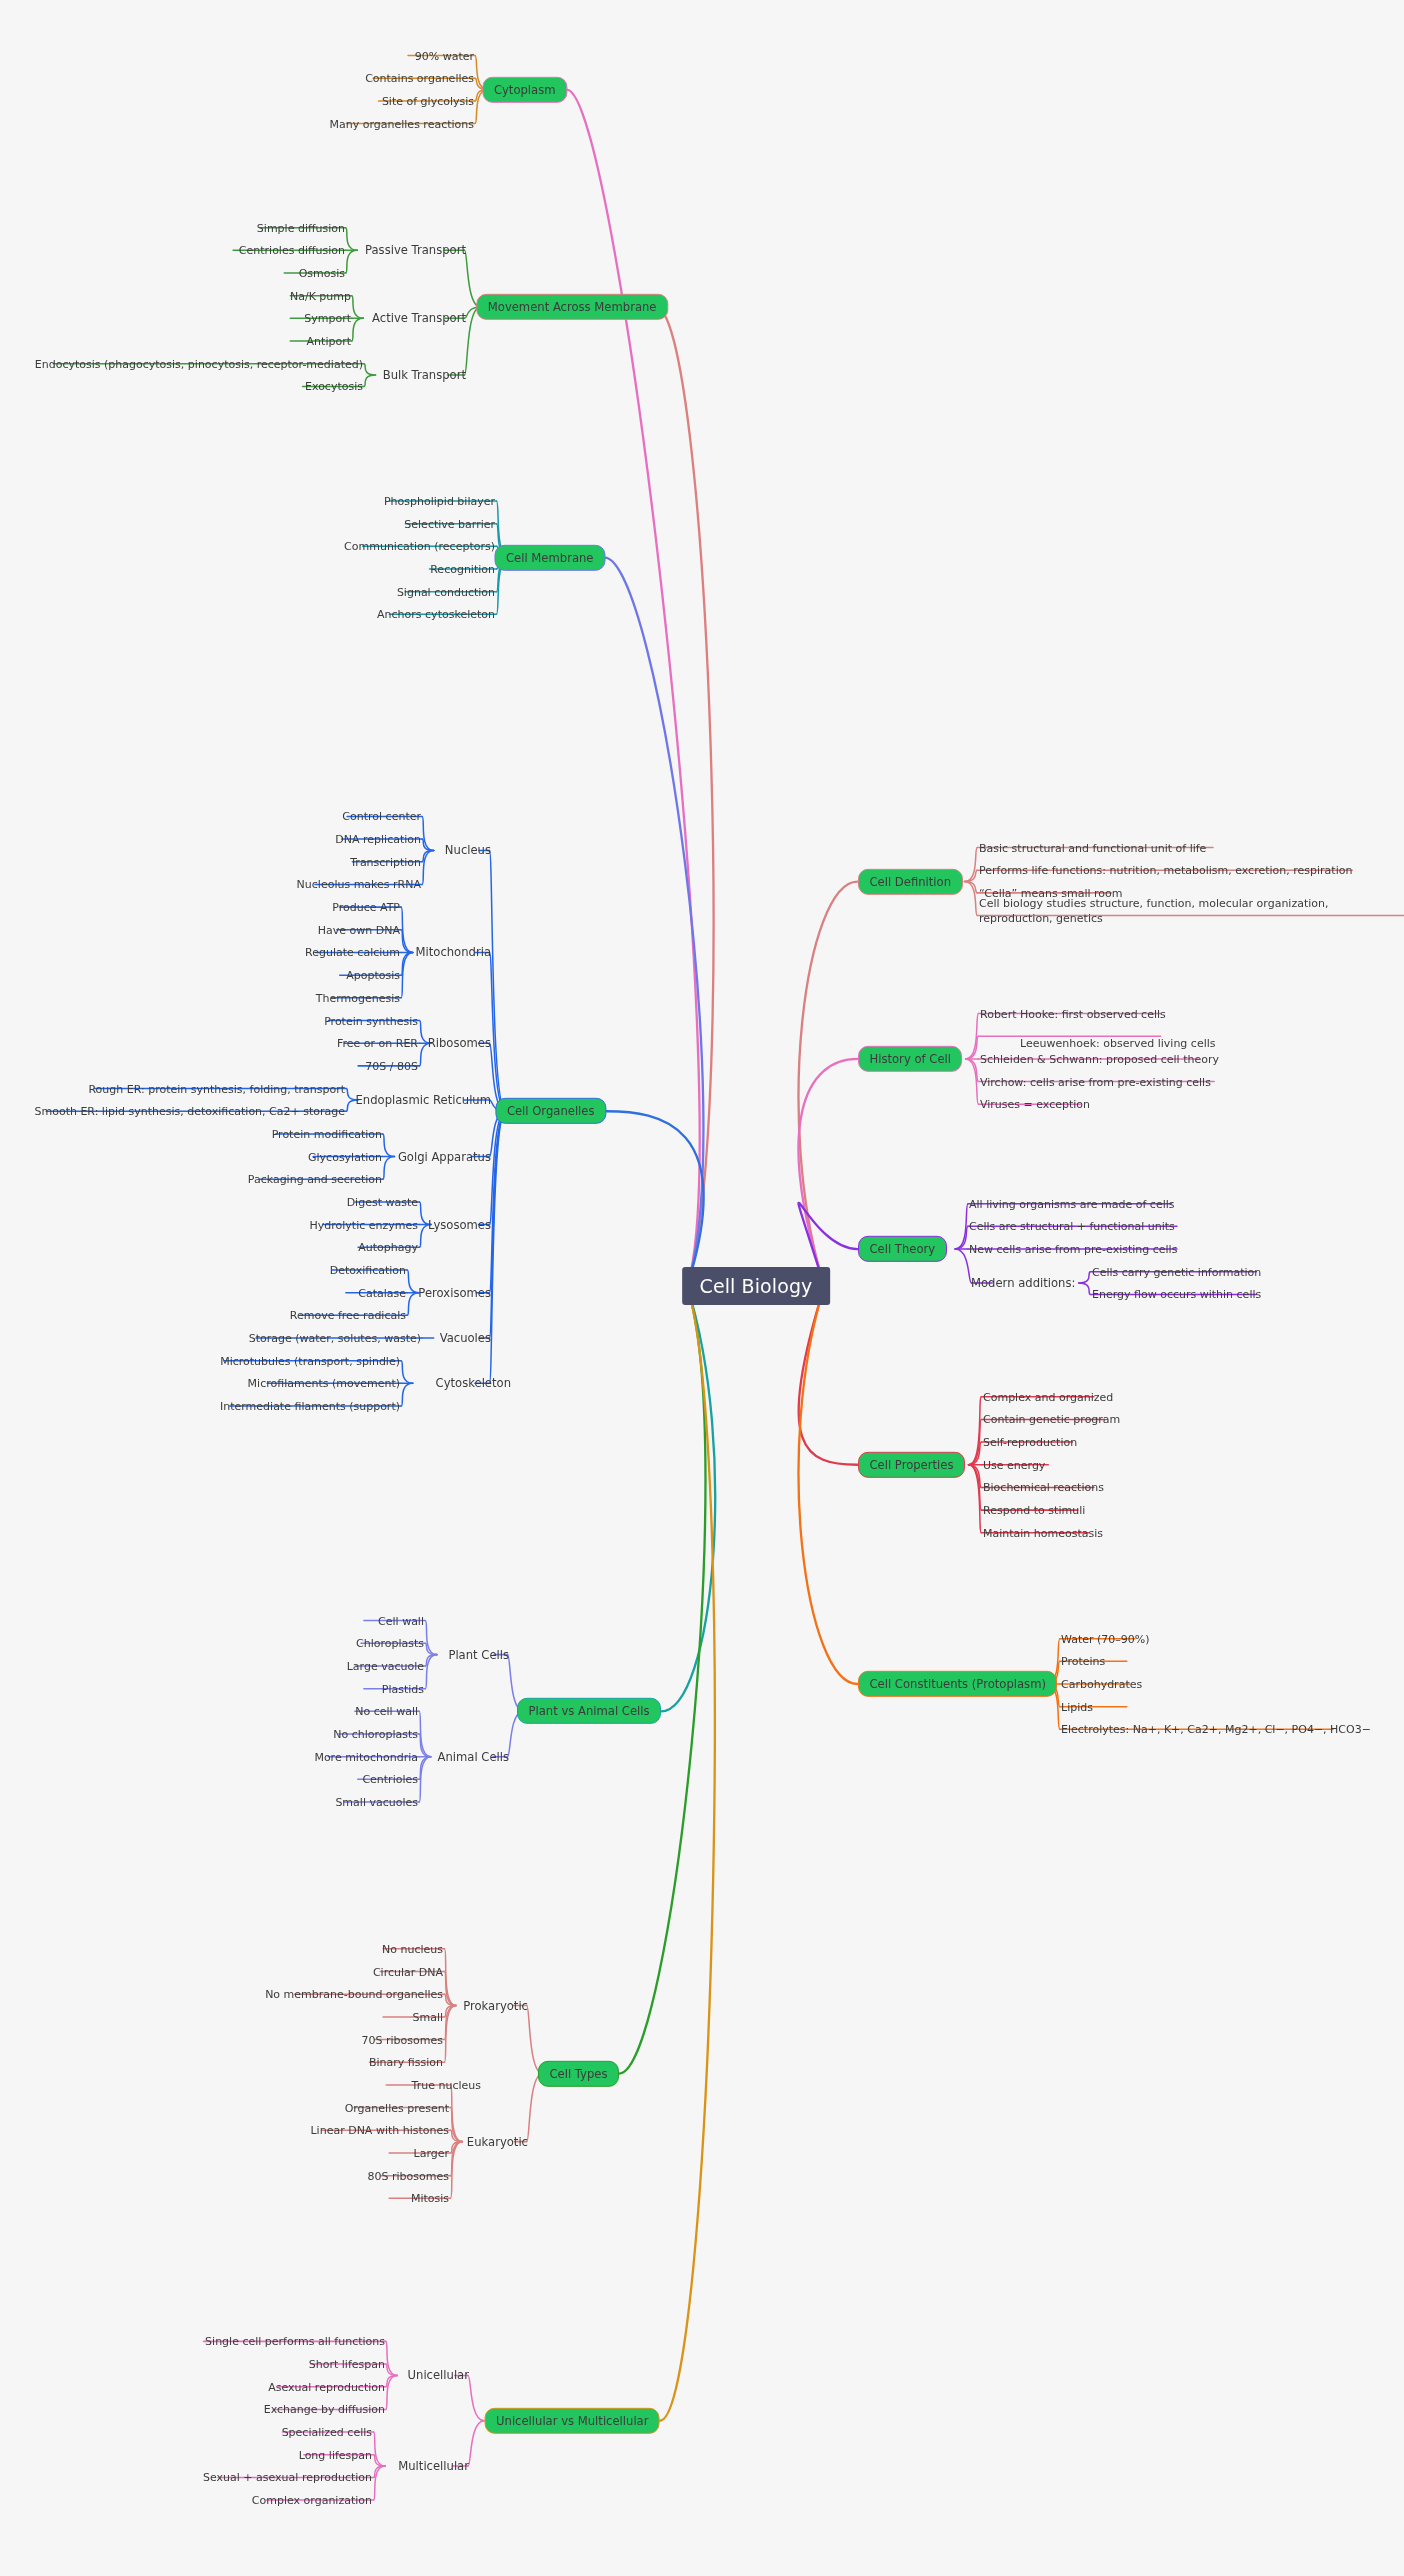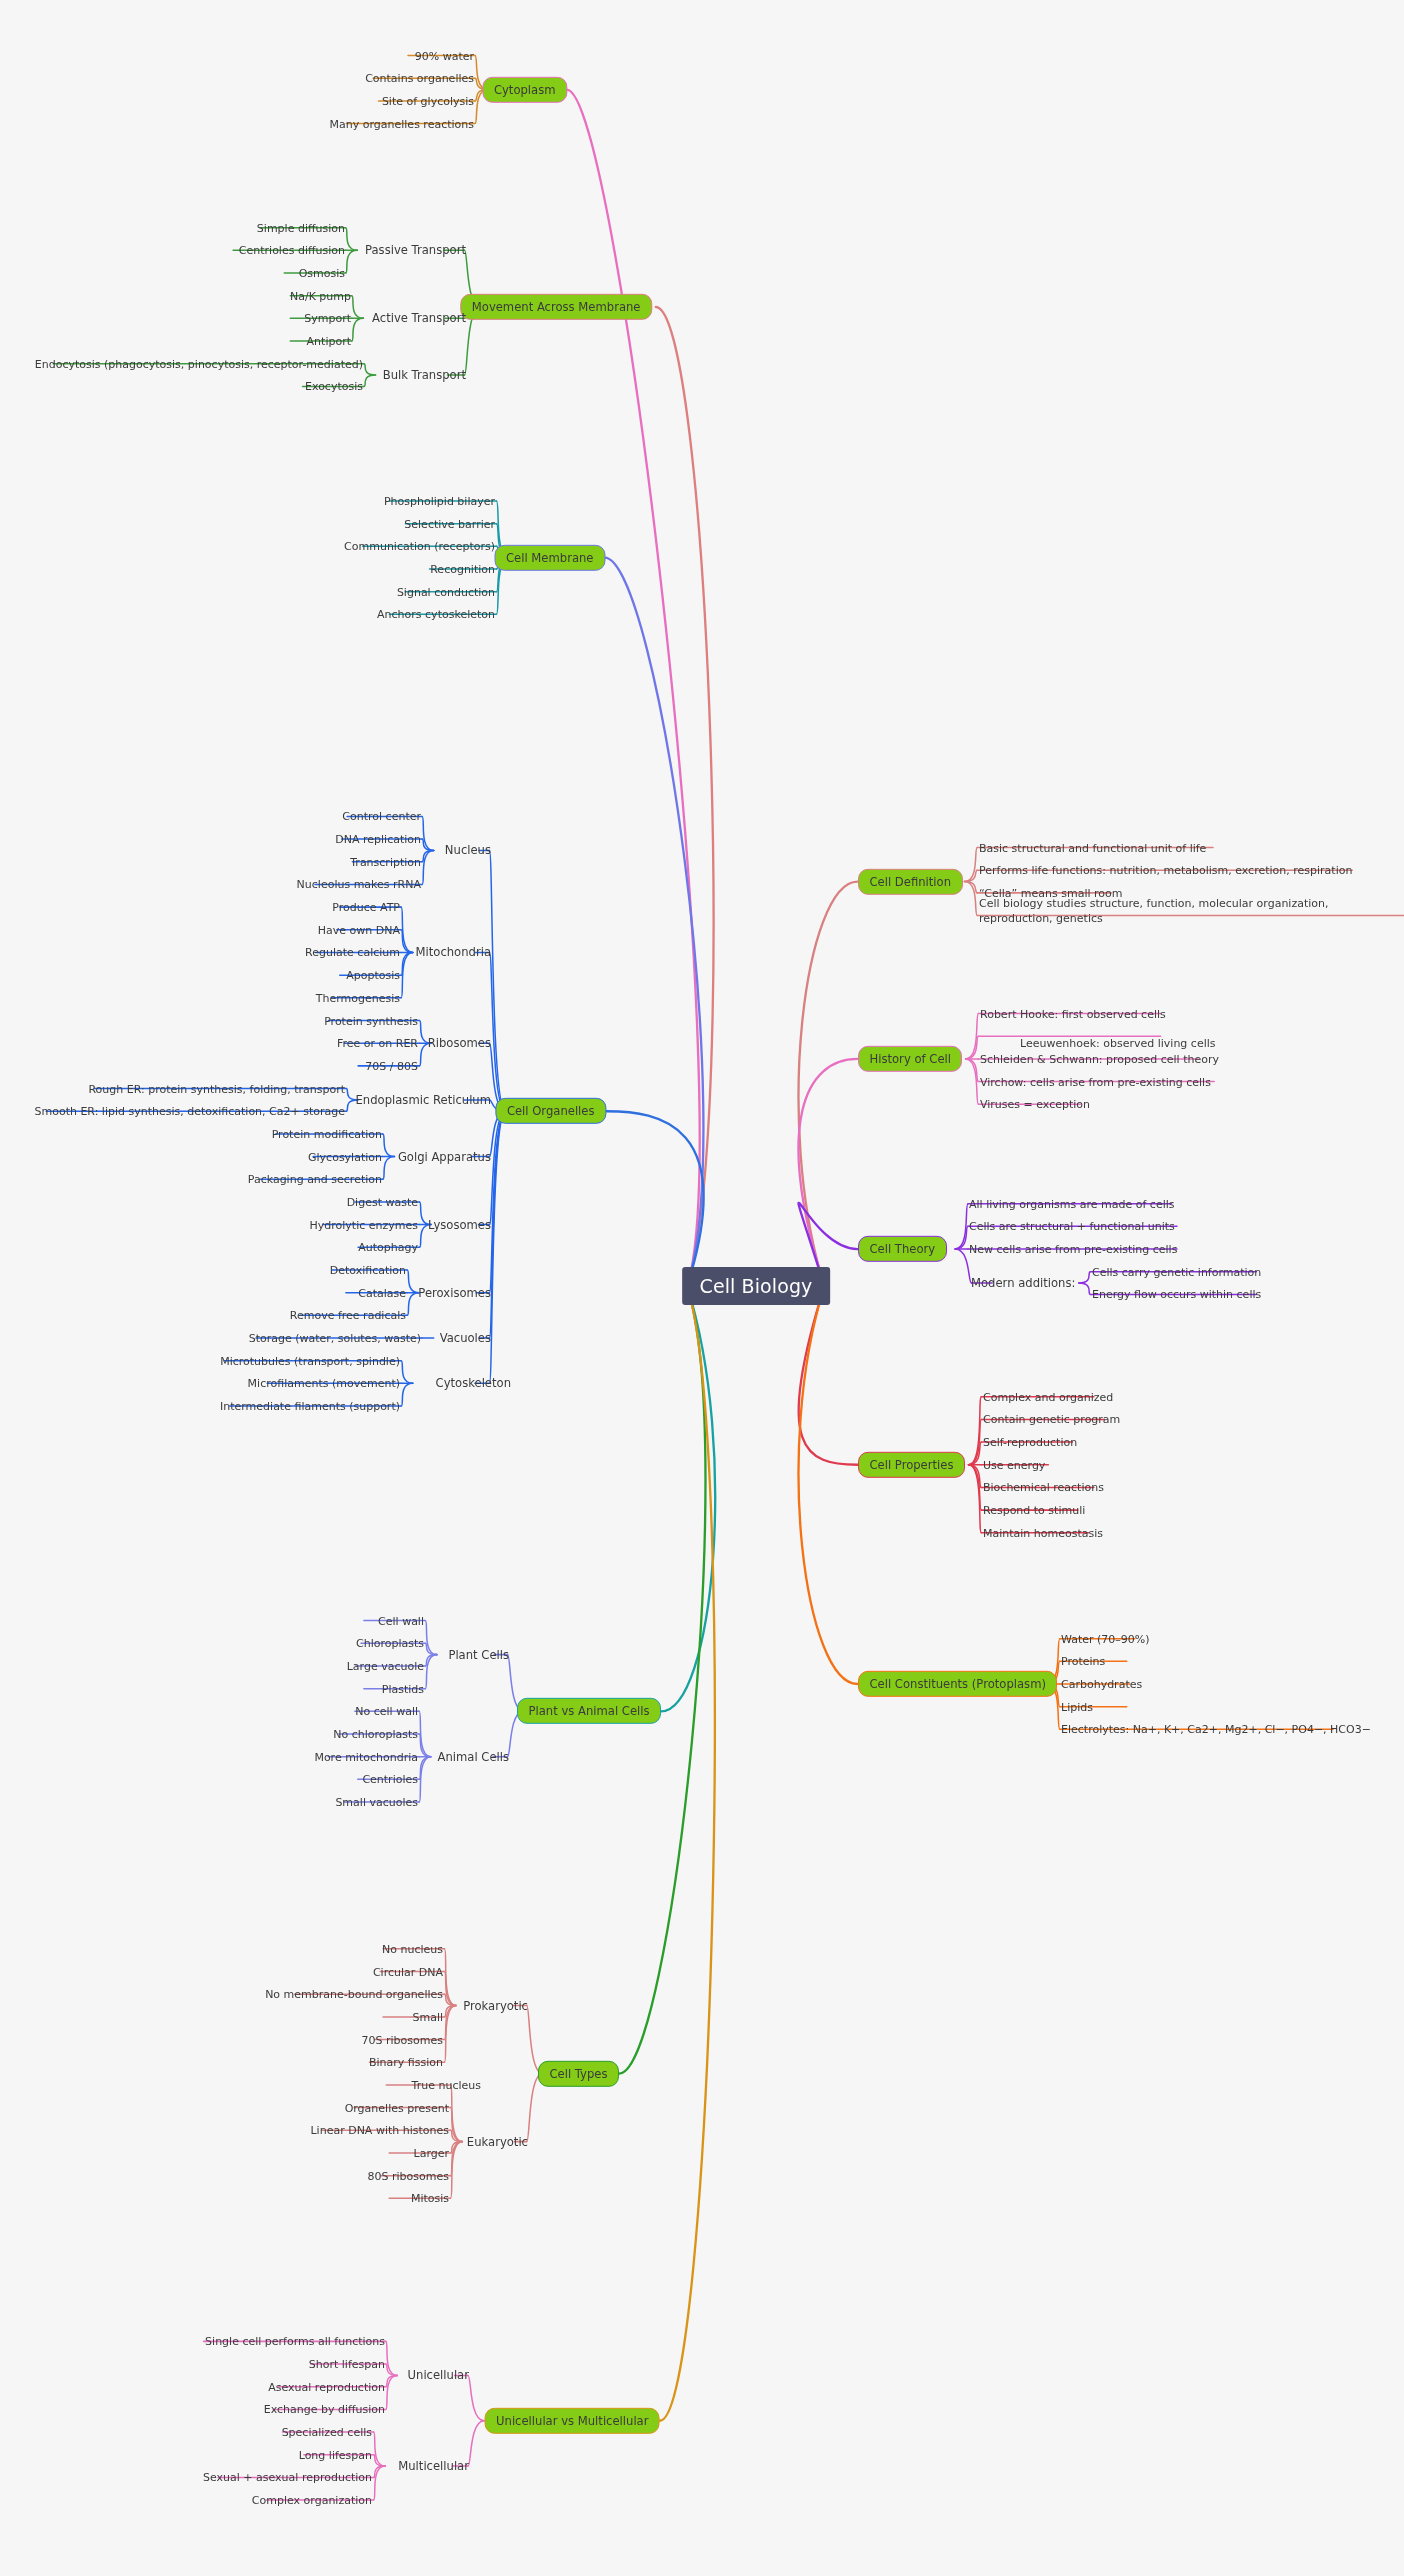--- a/index.html
+++ b/index.html
@@ -8,21 +8,21 @@
   #wires{position:absolute;left:0;top:0;width:1404px;height:2576px;pointer-events:none;}
   .node{position:absolute;box-sizing:border-box;white-space:nowrap;}
   
   .root{
     background:#4a4e69;color:#ffffff;border-radius:3px;
     font-size:19px;padding:8.1px 17.4px;letter-spacing:0.1px;
     transform:translate(-50%,-50%);
   }
   
   .l1{
-    background:#84cc16;border:1.7px solid #999;border-radius:10px;
+    background:#22c55e;border:1.7px solid #999;border-radius:10px;
     color:#3b3b3b;font-size:11.6px;padding:5.2px 10.5px;
     transform:translate(0,-50%);
   }
   .l1.right{transform:translate(0,-50%);}
   .l1.left{transform:translate(-100%,-50%);}
   
   .l2{color:#3b3b3b;font-size:11.6px;transform:translate(0,-50%);}
   .l2.left{transform:translate(-100%,-50%);}
   
   .leaf{color:#3b3b3b;font-size:11px;transform:translate(0,-50%);}
@@ -285,21 +285,21 @@
       <path d="M 1801 2896 C 1827 2896 1817 2974 1823 2974" fill="none" stroke="#f47216" stroke-width="2.6" stroke-linecap="round"></path>
       <path d="M 1823 2974 L 2293.016 2974" fill="none" stroke="#f47216" stroke-width="2.6" stroke-linecap="round"></path>
     </svg>
   <div id="nodes">
       <div class="node root" style="left: 756px; top: 1286px; background: rgb(74, 78, 105); color: rgb(255, 255, 255);">Cell Biology</div>
       <div class="node l1 left" style="left: 567px; top: 90px; border-color: rgb(232, 111, 192);">Cytoplasm</div>
       <div class="node leaf left" style="left: 474px; top: 56px;">90% water</div>
       <div class="node leaf left" style="left: 474px; top: 78px;">Contains organelles</div>
       <div class="node leaf left" style="left: 474px; top: 101px;">Site of glycolysis</div>
       <div class="node leaf left" style="left: 474px; top: 124px;">Many organelles reactions</div>
-      <div class="node l1 left" style="left: 652px; top: 307px; border-color: rgb(221, 127, 127);">Movement Across Membrane</div>
+      <div class="node l1 left" style="left: 668px; top: 307px; border-color: rgb(221, 127, 127);">Movement Across Membrane</div>
       <div class="node l2 left" style="left: 466px; top: 250px;">Passive Transport</div>
       <div class="node leaf left" style="left: 345px; top: 228px;">Simple diffusion</div>
       <div class="node leaf left" style="left: 345px; top: 250px;">Centrioles diffusion</div>
       <div class="node leaf left" style="left: 345px; top: 273px;">Osmosis</div>
       <div class="node l2 left" style="left: 466px; top: 318px;">Active Transport</div>
       <div class="node leaf left" style="left: 351px; top: 296px;">Na/K pump</div>
       <div class="node leaf left" style="left: 351px; top: 318px;">Symport</div>
       <div class="node leaf left" style="left: 351px; top: 341px;">Antiport</div>
       <div class="node l2 left" style="left: 466px; top: 375px;">Bulk Transport</div>
       <div class="node leaf left" style="left: 363px; top: 364px;">Endocytosis (phagocytosis, pinocytosis, receptor-mediated)</div>

